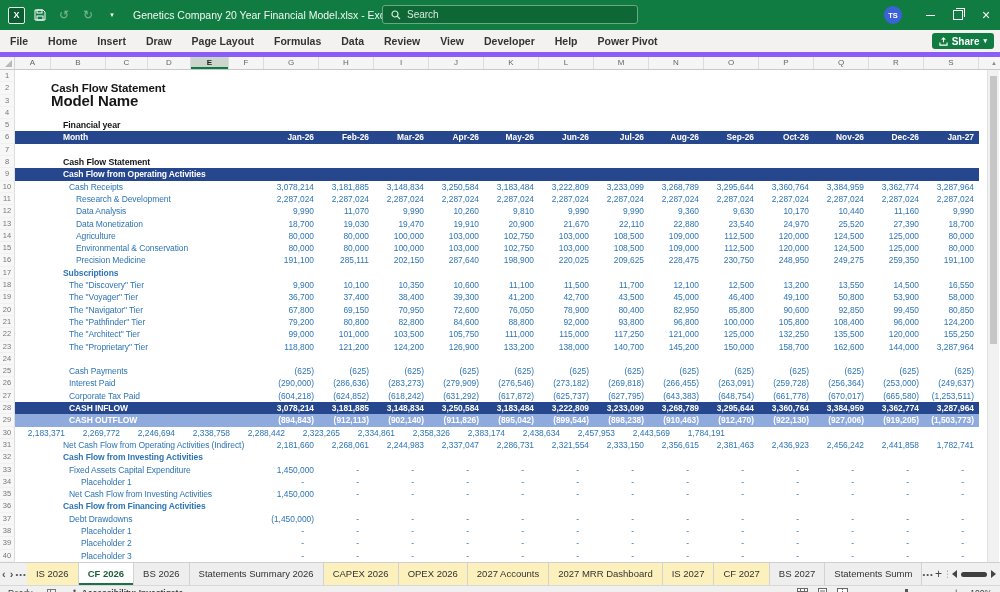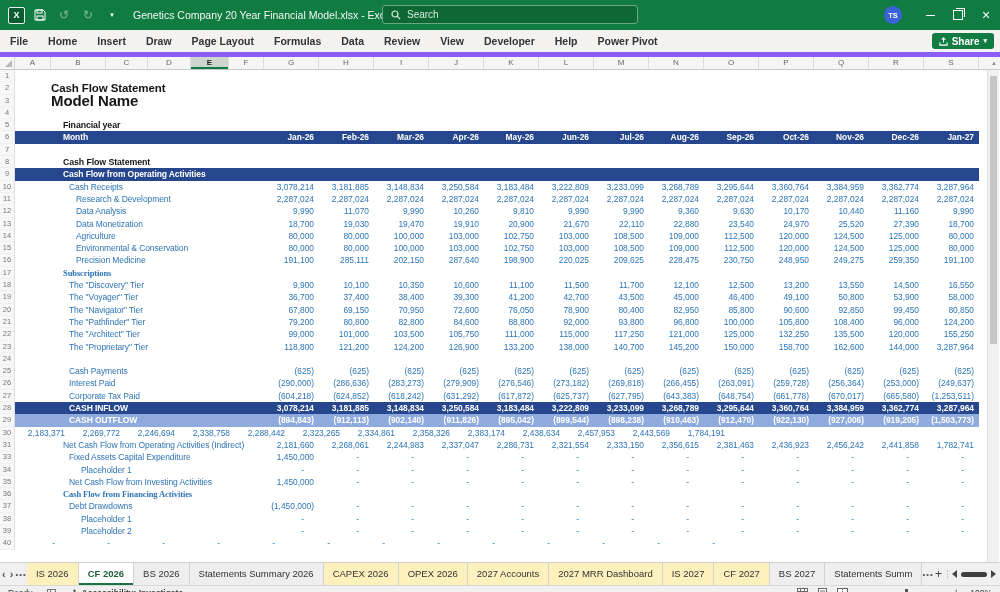--- a/index.html
+++ b/index.html
@@ -46,21 +46,21 @@
   .ind0 .lab{padding-left:36px;} .ind1 .lab{padding-left:48px;} .ind2 .lab{padding-left:54px;} .ind3 .lab{padding-left:61px;} .ind4 .lab{padding-left:66px;}
   .s-title .lab{font-weight:700;font-size:11.5px;color:#161616;}
   .s-sub .lab{font-weight:700;font-size:15px;color:#161616;}
   .s-hdr .lab{font-weight:700;font-size:8.8px;color:#161616;}
   .s-month .lab,.s-month .cell{background:var(--dk);color:#fff;font-weight:700;}
   .s-section .lab,.s-section .cell{background:var(--dk);color:#fff;}
   .s-section .lab{font-weight:700;}
   .s-tdark .lab,.s-tdark .cell{background:var(--dk);color:#fff;font-weight:700;}
   .s-tlight .lab,.s-tlight .cell{background:var(--lt);color:#fff;font-weight:700;}
   .s-lbl .lab{color:var(--link);}
-  .s-lblb .lab{color:var(--link);font-weight:700;font-family:Liberation Serif, serif;}
+  .s-lblb .lab{color:var(--link);font-weight:700;}
   .vscroll{position:absolute;right:1px;top:0;width:11px;height:492px;background:#f1f1f1;border-left:1px solid #e0e0e0;}
   .vthumb{position:absolute;left:1.5px;top:6px;width:7px;height:268px;background:#c6c6c6;}
 
   
   .tabbar{height:22px;background:#f0f0f0;border-top:1px solid #cfcfcf;display:flex;align-items:stretch;flex:none;font-size:9.5px;position:relative;}
   .navb{width:17px;display:flex;align-items:center;justify-content:center;color:#555;font-size:11px;font-weight:700;}
   .stab{padding:0 9px;line-height:21px;border-right:1px solid #d2d2d2;color:#333;white-space:nowrap;}
   .stab.yellow{background:var(--tabyellow);}
   .stab.plain{background:#eeeeee;}
   .stab.active{background:#fff;font-weight:700;box-shadow:inset 0 -2px 0 #1e7145;color:#1e5f38;}
@@ -706,20 +706,37 @@
           <div class="cell">2,286,731</div>
           <div class="cell">2,321,554</div>
           <div class="cell">2,333,150</div>
           <div class="cell">2,356,615</div>
           <div class="cell">2,381,463</div>
           <div class="cell">2,436,923</div>
           <div class="cell">2,456,242</div>
           <div class="cell">2,441,858</div>
           <div class="cell">1,782,741</div>
         </div>
+        <div class="grow s-lblb ind1">
+          <div class="rn">32</div>
+          <div class="lab">Cash Flow from Investing Activities</div>
+          <div class="cell"></div>
+          <div class="cell"></div>
+          <div class="cell"></div>
+          <div class="cell"></div>
+          <div class="cell"></div>
+          <div class="cell"></div>
+          <div class="cell"></div>
+          <div class="cell"></div>
+          <div class="cell"></div>
+          <div class="cell"></div>
+          <div class="cell"></div>
+          <div class="cell"></div>
+          <div class="cell"></div>
+        </div>
         <div class="grow s-lbl ind2">
           <div class="rn">33</div>
           <div class="lab">Fixed Assets Capital Expenditure</div>
           <div class="cell">1,450,000</div>
           <div class="cell dash">-</div>
           <div class="cell dash">-</div>
           <div class="cell dash">-</div>
           <div class="cell dash">-</div>
           <div class="cell dash">-</div>
           <div class="cell dash">-</div>
@@ -827,20 +844,21 @@
           <div class="cell dash">-</div>
           <div class="cell dash">-</div>
           <div class="cell dash">-</div>
           <div class="cell dash">-</div>
           <div class="cell dash">-</div>
           <div class="cell dash">-</div>
           <div class="cell dash">-</div>
         </div>
         <div class="grow s-lbl ind4">
           <div class="rn">40</div>
+          <div class="lab">Placeholder 3</div>
           <div class="cell dash">-</div>
           <div class="cell dash">-</div>
           <div class="cell dash">-</div>
           <div class="cell dash">-</div>
           <div class="cell dash">-</div>
           <div class="cell dash">-</div>
           <div class="cell dash">-</div>
           <div class="cell dash">-</div>
           <div class="cell dash">-</div>
           <div class="cell dash">-</div>

